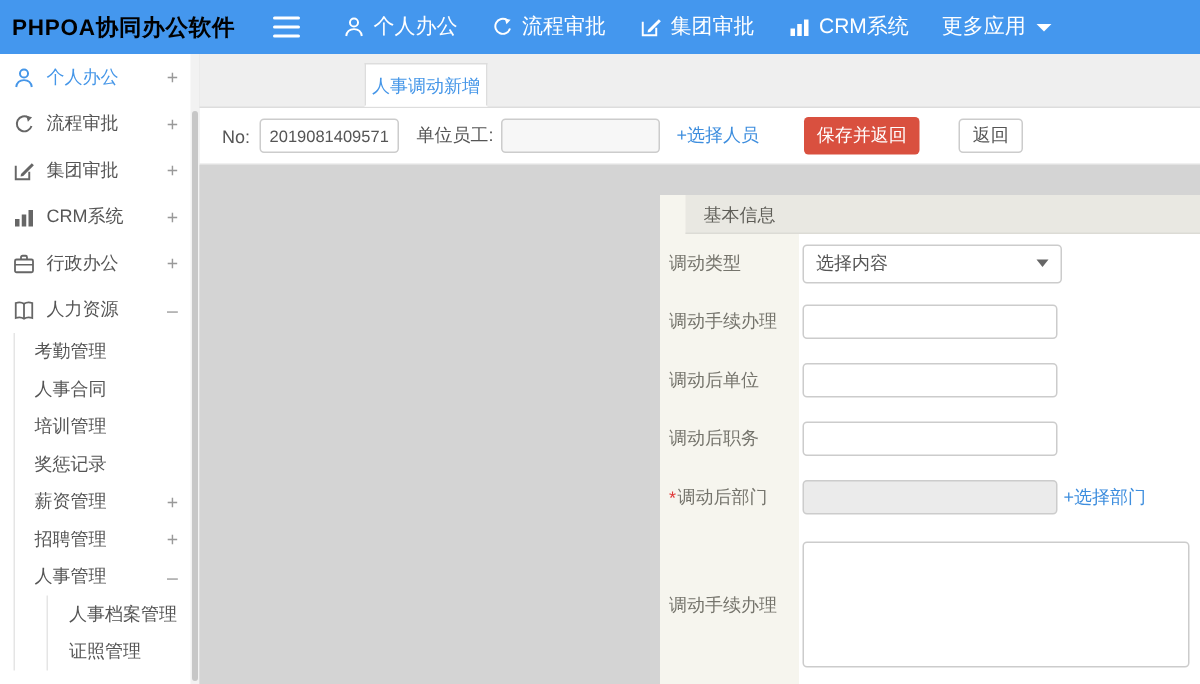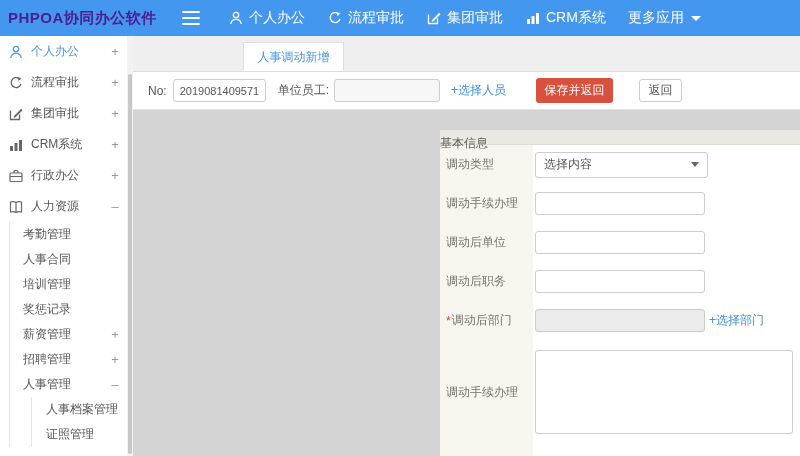--- a/index.html
+++ b/index.html
@@ -2,21 +2,21 @@
 <html><head>
 <meta charset="utf-8">
 <style>
   * { margin:0; padding:0; box-sizing:border-box; }
   html,body { width:800px; height:456px; overflow:hidden; }
   body { font-family:"Liberation Sans","DejaVu Sans",sans-serif; font-size:12px; color:#555; background:#fff; }
   .app { position:relative; width:800px; height:456px; overflow:hidden; }
 
   
   .topbar { position:absolute; left:0; top:0; width:800px; height:36px; background:#4497ee; display:flex; align-items:center; }
-  .logo { color:#4c1d95; font-size:15px; font-weight:bold; padding-left:8px; width:182px; letter-spacing:0.5px; }
+  .logo { color:#000000; font-size:15px; font-weight:bold; padding-left:8px; width:182px; letter-spacing:0.5px; }
   .hamburger { width:18px; height:14px; display:flex; flex-direction:column; justify-content:space-between; cursor:pointer; margin-right:28px; }
   .hamburger span { display:block; height:2px; background:#fff; border-radius:1px; }
   .topnav { display:flex; align-items:center; gap:22px; }
   .topnav-item { display:flex; align-items:center; gap:5px; color:#fff; font-size:14px; cursor:pointer; white-space:nowrap; }
   .topnav-item svg { display:block; }
   .caret-down { width:0; height:0; border-left:5px solid transparent; border-right:5px solid transparent; border-top:5px solid #fff; margin-left:2px; }
 
   
   .sidebar { position:absolute; left:0; top:36px; width:127px; height:420px; background:#fff; overflow:hidden; }
   .side-item { display:flex; align-items:center; height:31px; padding:0 6px 0 8px; cursor:pointer; color:#555; }
@@ -30,38 +30,38 @@
   .side-subsub .side-item { height:25px; padding-left:14px; }
   .side-scrollbar { position:absolute; left:127px; top:36px; width:6px; height:420px; background:#f2f2f2; }
   .side-scrollbar .thumb { position:absolute; left:1px; top:38px; width:4px; height:380px; background:#c7c7c7; border-radius:2px; }
 
   
   .main { position:absolute; left:133px; top:36px; width:667px; height:420px; background:#d4d4d4; }
 
   .tabbar { position:absolute; left:0; top:0; width:667px; height:36px; background:#efefef; border-bottom:1px solid #ddd; }
   .tab { position:absolute; bottom:0; height:29px; line-height:28px; text-align:center; font-size:12px; border:1px solid #ddd; border-bottom:none; background:#fafafa; color:#555; cursor:pointer; }
   .tab.t1 { left:8px; width:100px; }
-  .tab.t2 { left:110px; width:101px; background:#fff; color:#4596e8; border-bottom:1px solid #fff; }
+  .tab.t2 { left:110px; width:82px; background:#fff; color:#4596e8; border-bottom:1px solid #fff; }
 
   .toolbar { position:absolute; left:0; top:36px; width:667px; height:38px; background:#fff; border-bottom:1px solid #e2e2e2; display:flex; align-items:center; padding-left:15px; }
   .toolbar .lbl { color:#555; font-size:12px; }
   .tb-input { height:23px; border:1px solid #ccc; border-radius:3px; background:#fff; font-size:11px; color:#555; padding:0 6px; font-family:"Liberation Sans",sans-serif; }
   .tb-input.no { width:93px; margin-left:6px; }
   .tb-input.emp { width:106px; margin-left:5px; background:#f7f7f7; }
   .lbl.emp-l { margin-left:12px; }
   .link { color:#3e8ede; font-size:12px; cursor:pointer; text-decoration:none; }
   .link.person { margin-left:11px; }
   .btn-save { margin-left:30px; width:77px; height:25px; background:#d9503f; color:#fff; border:none; border-radius:3px; font-size:12px; cursor:pointer; font-family:"Liberation Sans",sans-serif; }
   .btn-back { margin-left:26px; width:43px; height:23px; background:#fff; color:#555; border:1px solid #ccc; border-radius:3px; font-size:12px; cursor:pointer; font-family:"Liberation Sans",sans-serif; }
 
   .content { position:absolute; left:0; top:74px; width:667px; height:346px; background:#d4d4d4; }
 
   
   .panel { position:absolute; left:307px; top:20px; width:360px; height:326px; background:linear-gradient(to right,#f6f5ee 93px,#ffffff 93px); }
-  .panel-header { height:15px; line-height:26px; background:#e9e8e2; border-bottom:1px solid #dcdbd5; color:#5f5e58; padding-left:0; font-size:12px; }
+  .panel-header { height:26px; line-height:26px; background:#e9e8e2; border-bottom:1px solid #dcdbd5; color:#5f5e58; padding-left:12px; font-size:12px;margin-left:17px; }
   .frow { display:flex; height:39px; }
   .frow.last { height:105px; }
   .fl { width:93px; flex:0 0 93px; display:flex; align-items:center; padding-left:6px; color:#75746c; font-size:12px; }
   .req { color:#e03a3a; margin-right:1px; }
   .fv { flex:1; display:flex; align-items:center; padding-left:2px; }
   .inp { width:170px; height:23px; border:1px solid #ccc; border-radius:3px; background:#fff; padding:0 5px; font-size:12px; color:#555; font-family:"Liberation Sans",sans-serif; }
   .inp.dis { background:#ebebeb; }
   .sel { width:173px; height:24px; border:1px solid #ccc; border-radius:3px; background:#fff; display:flex; align-items:center; justify-content:space-between; padding:12px 8px; color:#555; cursor:pointer; }
   .sel .sel-caret { width:0; height:0; border-left:4px solid transparent; border-right:4px solid transparent; border-top:5px solid #666; }
   .link.dept { margin-left:4px; }

